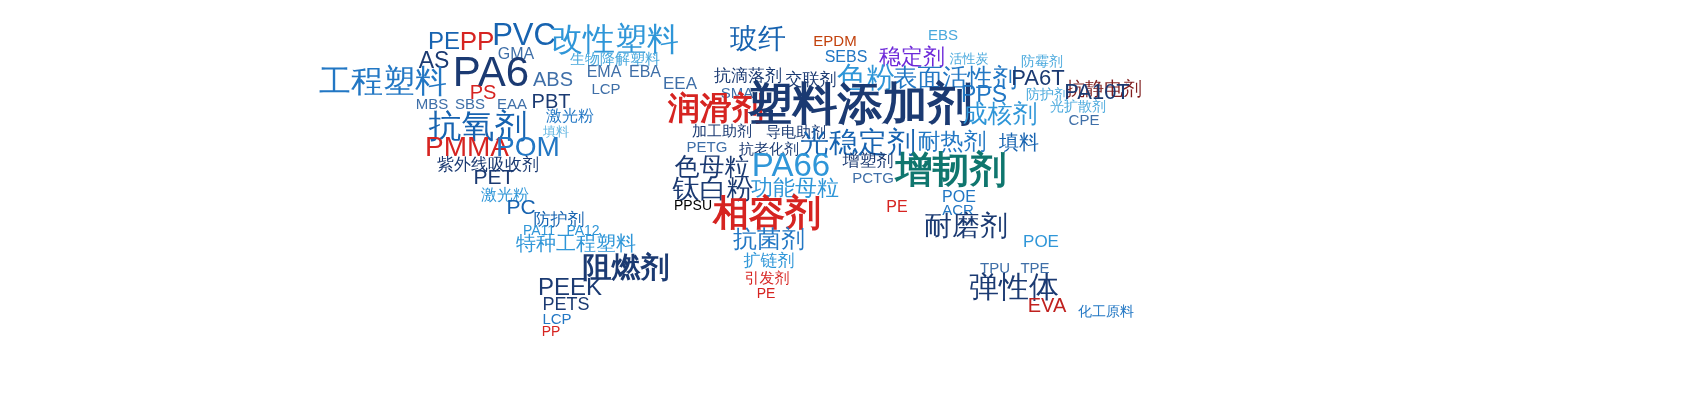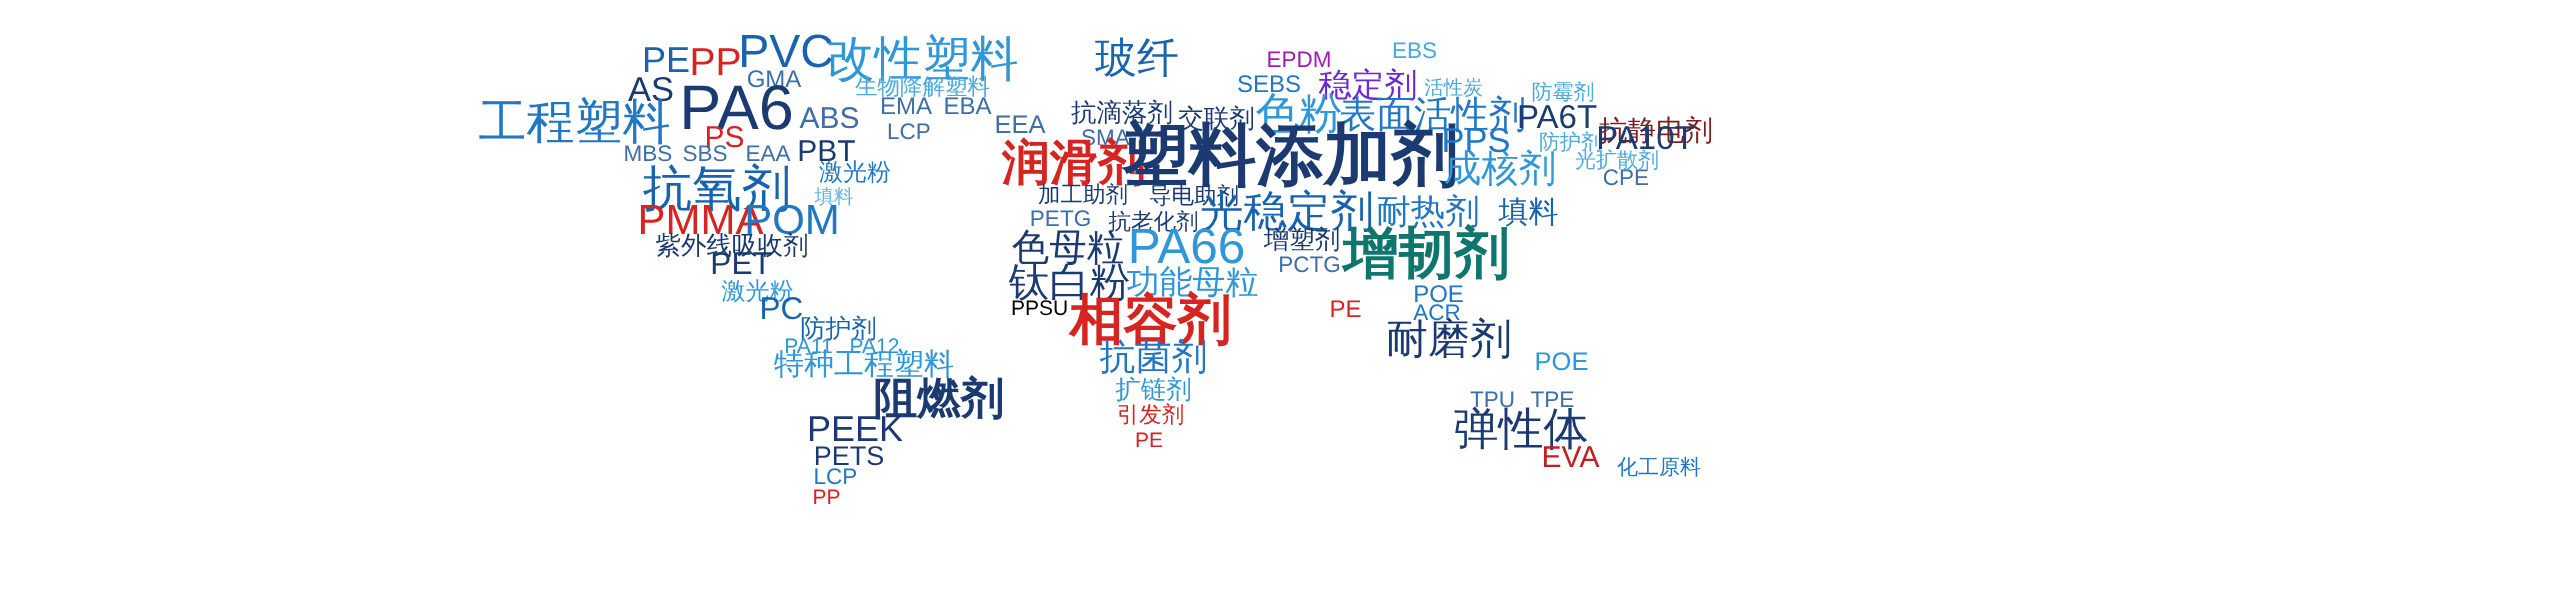--- a/index.html
+++ b/index.html
@@ -32,21 +32,21 @@
 </head>
 <body>
 
 <div id="wordcloud" style="width: 1707px; height: 356px; background: rgb(255, 255, 255);">
     <span class="word w-normal" style="left: 444px; top: 41px; font-size: 24px; color: rgb(23, 99, 176);">PE</span>
     <span class="word w-normal" style="left: 477px; top: 41px; font-size: 26px; color: rgb(214, 36, 33);">PP</span>
     <span class="word w-normal" style="left: 524px; top: 34px; font-size: 31px; color: rgb(23, 99, 176);">PVC</span>
     <span class="word w-normal" style="left: 516px; top: 54px; font-size: 16px; color: rgb(63, 111, 168);">GMA</span>
     <span class="word w-normal" style="left: 615px; top: 39px; font-size: 32px; color: rgb(47, 150, 216);">改性塑料</span>
     <span class="word w-normal" style="left: 758px; top: 39px; font-size: 28px; color: rgb(23, 99, 176);">玻纤</span>
-    <span class="word w-normal" style="left: 835px; top: 40px; font-size: 15px; color: #a21caf; margin-left: 31px;">EPDM</span>
+    <span class="word w-normal" style="left: 835px; top: 40px; font-size: 15px; color: #c2410c;">EPDM</span>
     <span class="word w-normal" style="left: 943px; top: 34px; font-size: 15px; color: rgb(74, 169, 221);">EBS</span>
     <span class="word w-normal" style="left: 434px; top: 60px; font-size: 23px; color: rgb(27, 58, 114);">AS</span>
     <span class="word w-normal" style="left: 615px; top: 58px; font-size: 15px; color: rgb(74, 169, 221);">生物降解塑料</span>
     <span class="word w-normal" style="left: 846px; top: 57px; font-size: 16px; color: rgb(34, 119, 196);">SEBS</span>
     <span class="word w-normal" style="left: 912px; top: 57px; font-size: 22px; color: #6d28d9;">稳定剂</span>
     <span class="word w-normal" style="left: 969px; top: 58px; font-size: 13px; color: rgb(74, 169, 221);">活性炭</span>
     <span class="word w-normal" style="left: 1042px; top: 61px; font-size: 14px; color: rgb(74, 169, 221);">防霉剂</span>
     <span class="word w-normal" style="left: 491px; top: 72px; font-size: 42px; color: rgb(27, 58, 114);">PA6</span>
     <span class="word w-normal" style="left: 383px; top: 81px; font-size: 32px; color: rgb(34, 119, 196);">工程塑料</span>
     <span class="word w-normal" style="left: 553px; top: 79px; font-size: 20px; color: rgb(63, 111, 168);">ABS</span>

